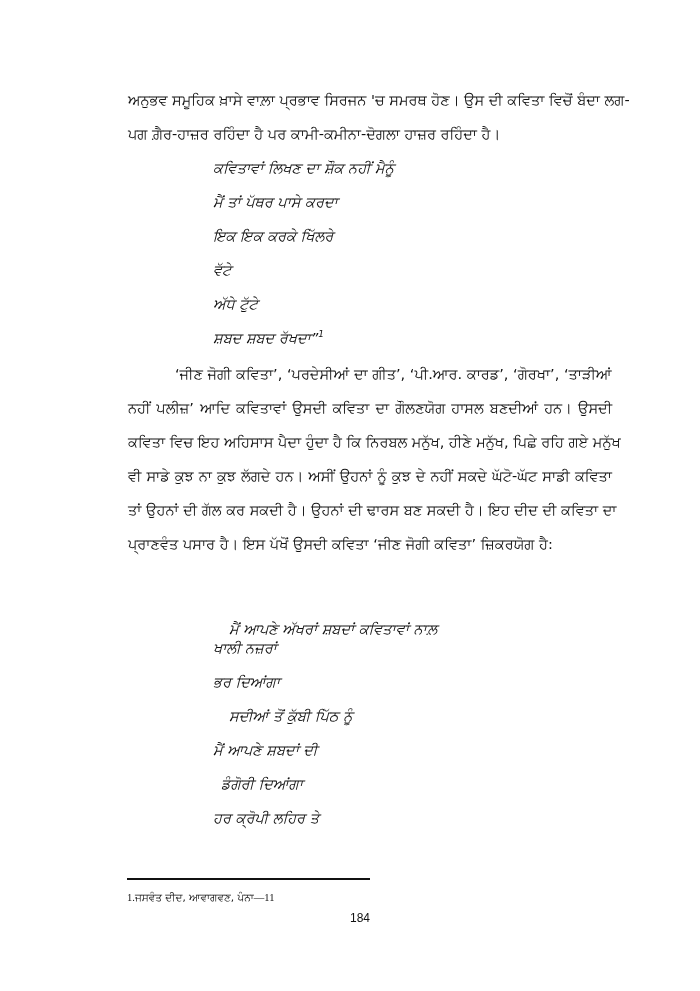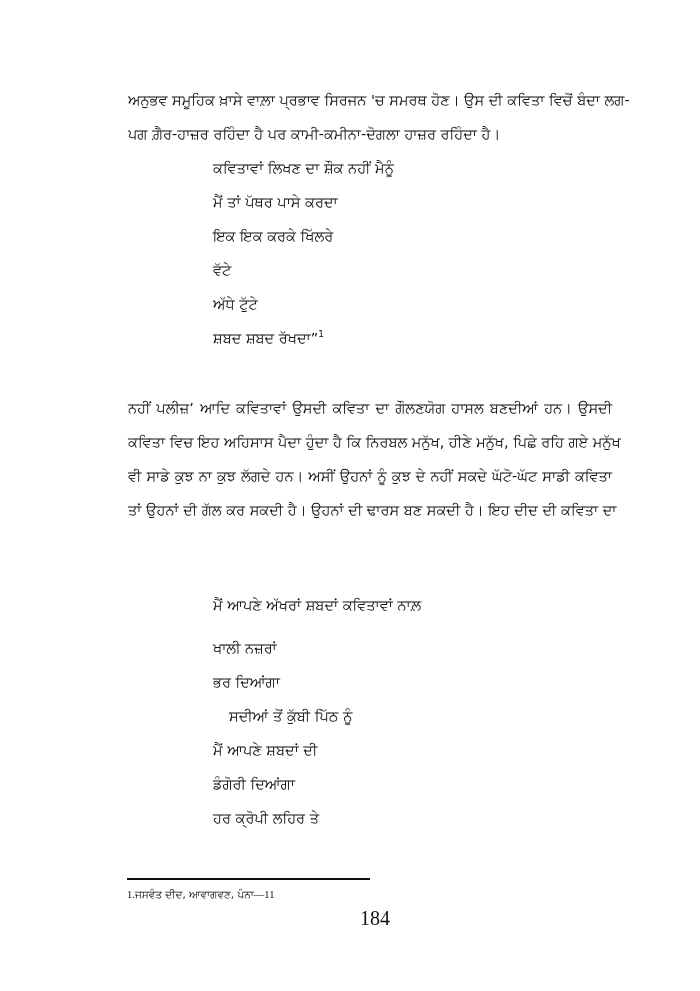--- a/index.html
+++ b/index.html
@@ -2,54 +2,56 @@
 <html><head>
 <meta charset="utf-8">
 <style>
   html, body { margin: 0; padding: 0; background: #ffffff; }
   body { width: 700px; height: 991px; position: relative; overflow: hidden;
          font-family: "DejaVu Sans", "Liberation Sans", sans-serif; color: #111; }
   .page { position: absolute; left: 0; top: 0; width: 632px; height: 991px; background: #fff; }
   .line { position: absolute; white-space: nowrap; font-size: 14.5px; line-height: 20px; }
   .body-line { left: 128px; width: 484px; text-align: justify; }
   .body-line.justify { text-align-last: justify; }
-  .verse { left: 213px; }
+  .verse { left: 213px; font-style: italic; }
   .indent { left: 175px; width: 437px; }
   sup { font-size: 9px; vertical-align: super; line-height: 0; }
   .rule { position: absolute; left: 127px; top: 878px; width: 243px; height: 1.5px; background: #111; }
-  .footnote { position: absolute; left: 127px; top: 888px; font-size: 10.5px; line-height: 13px; white-space: nowrap; }
+  .footnote { position: absolute; left: 127px; top: 888px; font-size: 10.5px; line-height: 18px; white-space: nowrap; }
   .footnote .num { font-family: "Liberation Serif", serif; }
-  .page-number { position: absolute; left: 350px; top: 908px; width: 40px; text-align: right;
-                 font-family: Liberation Serif, serif; font-size: 20px; line-height: 20px; }
+  .page-number { position: absolute; left: 350px; top: 908px; width: 40px; text-align: left;
+                 font-family: Liberation Sans, sans-serif; font-size: 12px; line-height: 20px; }
 </style>
 </head>
 <body>
 
 <div class="page">
 
   <div class="line body-line justify" style="top:90px;">ਅਨੁਭਵ ਸਮੂਹਿਕ ਖ਼ਾਸੇ ਵਾਲ਼ਾ ਪ੍ਰਭਾਵ ਸਿਰਜਨ 'ਚ ਸਮਰਥ ਹੋਣ। ਉਸ ਦੀ ਕਵਿਤਾ ਵਿਚੋਂ ਬੰਦਾ ਲਗ-</div>
   <div class="line body-line" style="top:124px;">ਪਗ ਗ਼ੈਰ-ਹਾਜ਼ਰ ਰਹਿੰਦਾ ਹੈ ਪਰ ਕਾਮੀ-ਕਮੀਨਾ-ਦੋਗਲਾ ਹਾਜ਼ਰ ਰਹਿੰਦਾ ਹੈ।</div>
 
   <div class="line verse" style="top:158px;">ਕਵਿਤਾਵਾਂ ਲਿਖਣ ਦਾ ਸ਼ੌਕ ਨਹੀਂ ਮੈਨੂੰ</div>
   <div class="line verse" style="top:192px;">ਮੈਂ ਤਾਂ ਪੱਥਰ ਪਾਸੇ ਕਰਦਾ</div>
   <div class="line verse" style="top:226px;">ਇਕ ਇਕ ਕਰਕੇ ਖਿੱਲਰੇ</div>
   <div class="line verse" style="top:260px;">ਵੱਟੇ</div>
   <div class="line verse" style="top:294px;">ਅੱਧੇ ਟੁੱਟੇ</div>
   <div class="line verse" style="top:328px;"><span>ਸ਼ਬਦ ਸ਼ਬਦ ਰੱਖਦਾ”</span><sup>1</sup></div>
 
+  <div class="line indent justify" style="top:364px;">‘ਜੀਣ ਜੋਗੀ ਕਵਿਤਾ’, ‘ਪਰਦੇਸੀਆਂ ਦਾ ਗੀਤ’, ‘ਪੀ.ਆਰ. ਕਾਰਡ’, ‘ਗੋਰਖਾ’, ‘ਤਾੜੀਆਂ</div>
   <div class="line body-line justify" style="top:398px;">ਨਹੀਂ ਪਲੀਜ਼’ ਆਦਿ ਕਵਿਤਾਵਾਂ ਉਸਦੀ ਕਵਿਤਾ ਦਾ ਗੌਲਣਯੋਗ ਹਾਸਲ ਬਣਦੀਆਂ ਹਨ। ਉਸਦੀ</div>
   <div class="line body-line justify" style="top:432px;">ਕਵਿਤਾ ਵਿਚ ਇਹ ਅਹਿਸਾਸ ਪੈਦਾ ਹੁੰਦਾ ਹੈ ਕਿ ਨਿਰਬਲ ਮਨੁੱਖ, ਹੀਣੇ ਮਨੁੱਖ, ਪਿਛੇ ਰਹਿ ਗਏ ਮਨੁੱਖ</div>
   <div class="line body-line justify" style="top:466px;">ਵੀ ਸਾਡੇ ਕੁਝ ਨਾ ਕੁਝ ਲੱਗਦੇ ਹਨ। ਅਸੀਂ ਉਹਨਾਂ ਨੂੰ ਕੁਝ ਦੇ ਨਹੀਂ ਸਕਦੇ ਘੱਟੋ-ਘੱਟ ਸਾਡੀ ਕਵਿਤਾ</div>
   <div class="line body-line justify" style="top:500px;">ਤਾਂ ਉਹਨਾਂ ਦੀ ਗੱਲ ਕਰ ਸਕਦੀ ਹੈ। ਉਹਨਾਂ ਦੀ ਢਾਰਸ ਬਣ ਸਕਦੀ ਹੈ। ਇਹ ਦੀਦ ਦੀ ਕਵਿਤਾ ਦਾ</div>
+  <div class="line body-line" style="top:534px;">ਪ੍ਰਾਣਵੰਤ ਪਸਾਰ ਹੈ। ਇਸ ਪੱਖੋਂ ਉਸਦੀ ਕਵਿਤਾ ‘ਜੀਣ ਜੋਗੀ ਕਵਿਤਾ’ ਜ਼ਿਕਰਯੋਗ ਹੈ:</div>
 
-  <div class="line verse" style="top:595px;">ਮੈਂ ਆਪਣੇ ਅੱਖਰਾਂ ਸ਼ਬਦਾਂ ਕਵਿਤਾਵਾਂ ਨਾਲ਼</div>
+  <div class="line verse" style="top:619px;margin-left:16px;">ਮੈਂ ਆਪਣੇ ਅੱਖਰਾਂ ਸ਼ਬਦਾਂ ਕਵਿਤਾਵਾਂ ਨਾਲ਼</div>
   <div class="line verse" style="top:638px;">ਖਾਲੀ ਨਜ਼ਰਾਂ</div>
   <div class="line verse" style="top:672px;text-align:right;">ਭਰ ਦਿਆਂਗਾ</div>
   <div class="line verse" style="top:706px;margin-left:16px;">ਸਦੀਆਂ ਤੋਂ ਕੁੱਬੀ ਪਿੱਠ ਨੂੰ</div>
   <div class="line verse" style="top:740px;">ਮੈਂ ਆਪਣੇ ਸ਼ਬਦਾਂ ਦੀ</div>
-  <div class="line verse" style="top:774px;">ਡੰਗੋਰੀ ਦਿਆਂਗਾ</div>
+  <div class="line verse" style="top:774px;margin-left:8px;">ਡੰਗੋਰੀ ਦਿਆਂਗਾ</div>
   <div class="line verse" style="top:808px;">ਹਰ ਕ੍ਰੋਪੀ ਲਹਿਰ ਤੇ</div>
 
   <div class="rule"></div>
   <div class="footnote"><span class="num">1.</span><span>ਜਸਵੰਤ ਦੀਦ, ਆਵਾਗਵਣ, ਪੰਨਾ</span><span class="num">—11</span></div>
 
   <div class="page-number">184</div>
 </div>
 
 </body></html>

